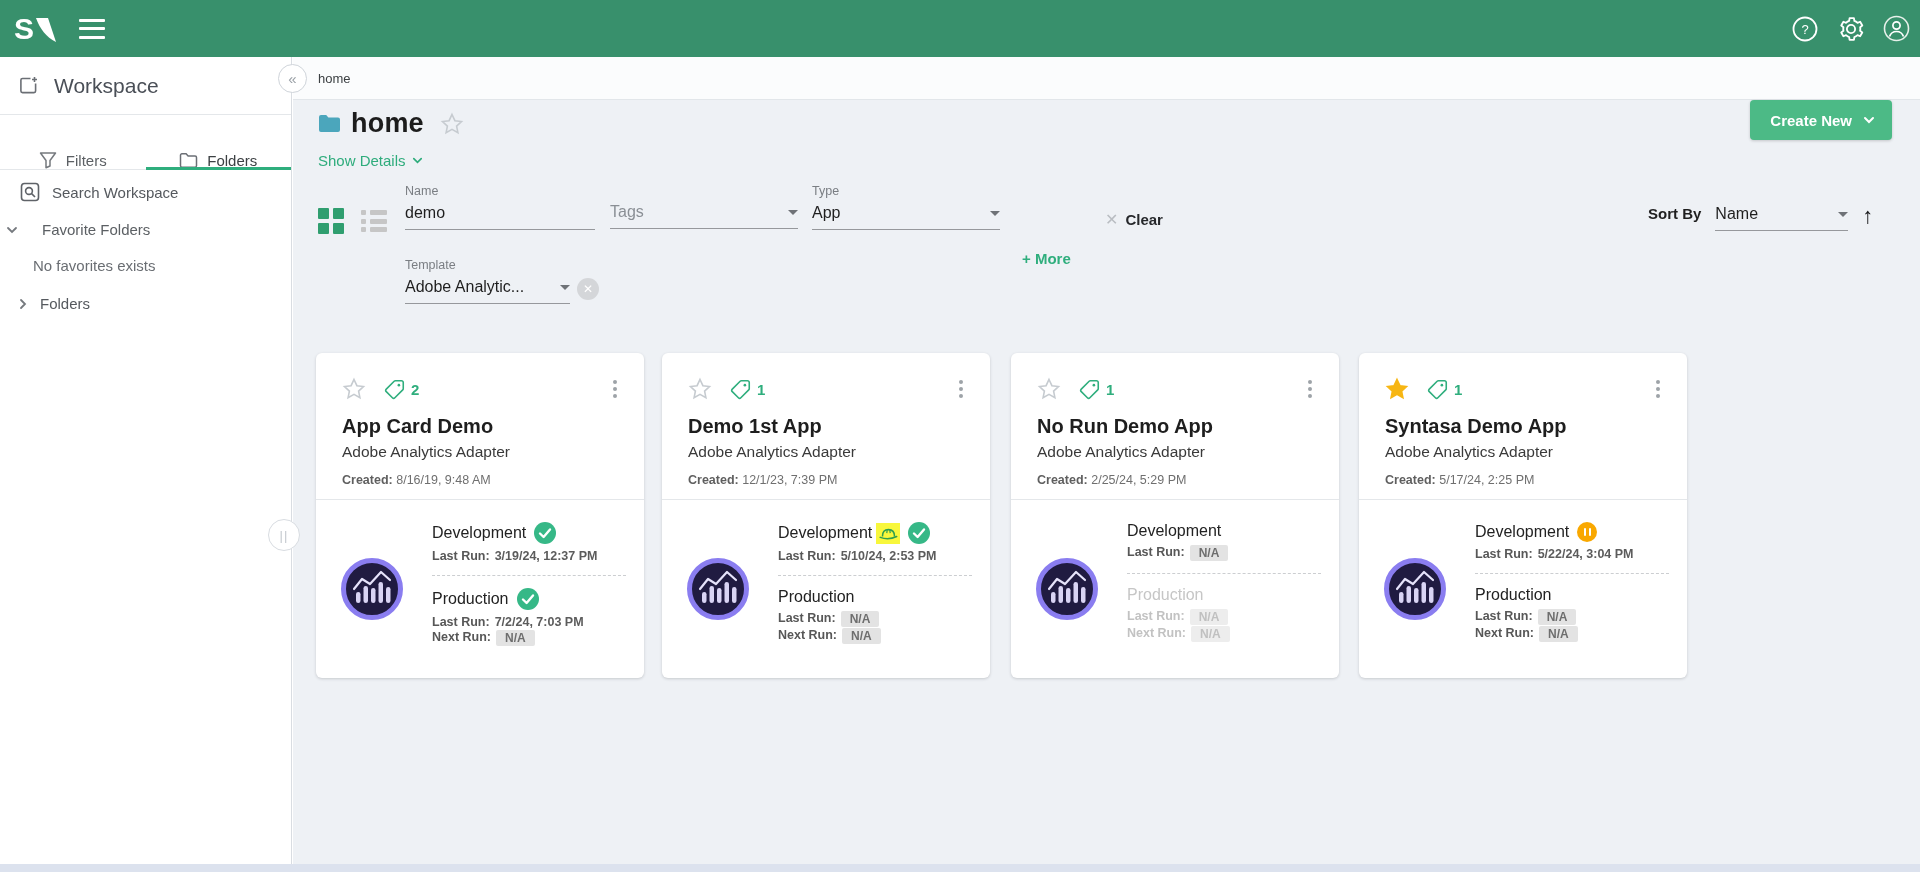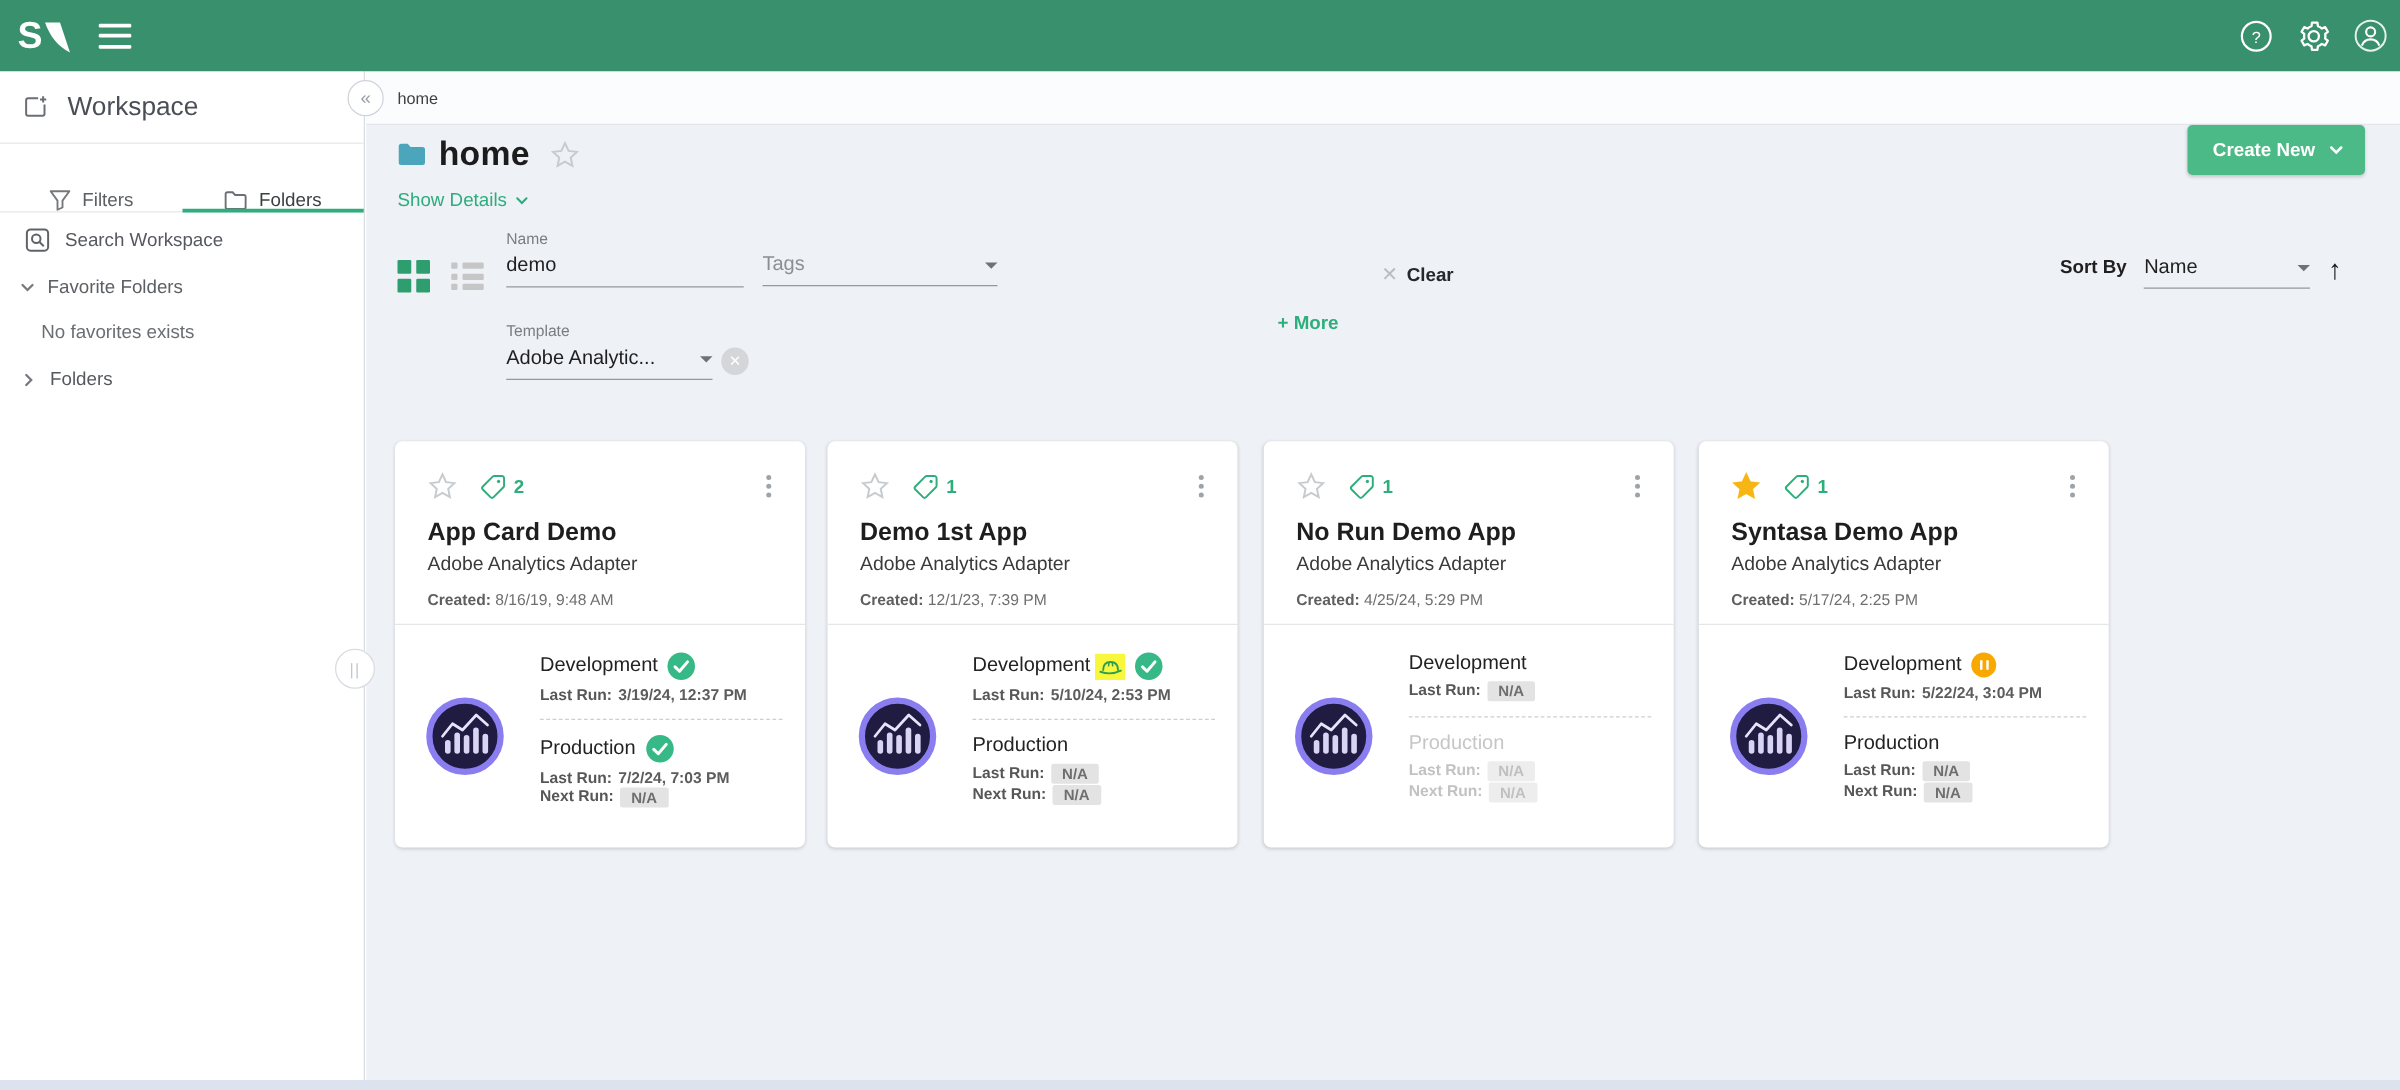--- a/index.html
+++ b/index.html
@@ -19,21 +19,21 @@
   
   .sidebar { position:absolute; top:57px; left:0; width:292px; bottom:8px; background:#fff; border-right:1px solid #D9DDE2; z-index:10; }
   .ws-row { height:58px; display:flex; align-items:center; padding-left:18px; border-bottom:1px solid #E4E7EA; gap:15px; }
   .ws-title { font-size:21px; color:#4A4F57; }
   .tabs { height:55px; display:flex; border-bottom:1px solid #E4E7EA; }
   .tab { width:50%; display:flex; align-items:flex-end; justify-content:center; gap:9px; font-size:15px; color:#5C6064; cursor:pointer; position:relative; }
   .tab.active { color:#3C4043; }
   .tab.active::after { content:""; position:absolute; left:0; right:0; bottom:-1px; height:3px; background:#2FAE7D; }
   .side-item { display:flex; align-items:center; gap:12px; font-size:15px; color:#55595E; cursor:pointer; position:absolute; left:0; right:0; padding-left:20px; }
   .side-item.srch { top:125px; }
-  .side-item.fav  { top:164px; padding-left:15px; gap:9px; color:#5C6064; }
+  .side-item.fav  { top:164px; padding-left:5px; gap:23px; color:#5C6064; }
   .side-sub { position:absolute; top:200px; left:33px; font-size:15px; color:#6A6E73; }
   .side-item.fold { top:238px; padding-left:16px; gap:10px; }
   .drag-handle { position:absolute; top:462px; left:268px; width:32px; height:32px; border-radius:50%; background:#fff; border:1px solid #D8DCE1; display:flex; align-items:center; justify-content:center; color:#C3C8CE; font-size:13px; letter-spacing:1px; cursor:col-resize; z-index:12; }
 
   
   .main { position:absolute; top:57px; left:293px; right:0; bottom:8px; background:#EEF1F5; }
   .breadcrumb-row { position:relative; height:43px; background:#FBFCFD; border-bottom:1px solid #E2E6EA; display:flex; align-items:center; }
   .collapse-btn { position:absolute; left:-15px; top:7px; width:29px; height:29px; border-radius:50%; background:#fff; border:1px solid #CFD4DA; color:#9AA0A6; font-size:15px; line-height:26px; text-align:center; cursor:pointer; z-index:15; }
   .bc-text { margin-left:25px; font-size:13px; color:#3C4043; cursor:pointer; }
   .content { position:relative; height:calc(100% - 43px); }
@@ -251,20 +251,27 @@
           </div>
       </div>
 
       <div class="field f-tags">
         <div class="fval select">
           <span class="grow">Tags</span>
           <span class="caret"></span>
         </div>
       </div>
 
+      <div class="field f-type">
+        <label>Type</label>
+        <div class="fval select">
+          <span class="grow">App</span>
+          <span class="caret"></span>
+        </div>
+      </div>
 
       <div class="more-link">+ More</div>
       <div class="clear-link">
         <span class="clear-x">✕</span>
         <span>Clear</span>
       </div>
 
       <div class="field f-template">
         <label>Template</label>
         <div class="fval select">
@@ -447,21 +454,21 @@
                   <circle cx="7" cy="7" r="1.5"></circle>
                 </svg>
         <span class="tag-num">1</span>
       </span>
       <span class="c-kebab">
                 <i></i>
               </span>
     </div>
     <h3 class="c-title">No Run Demo App</h3>
     <div class="c-subtitle">Adobe Analytics Adapter</div>
-    <div class="c-created"><b class="created-label">Created:</b> <span class="created-value">4/25/24, 5:29 PM</span></div>
+    <div class="c-created"><b class="created-label">Created:</b> <span class="created-value">2/25/24, 5:29 PM</span></div>
     <div class="c-divider"></div>
     <div class="c-bottom">
       <span class="c-logo">
         <svg viewBox="0 0 64 64" width="64" height="64">
           <circle cx="32" cy="32" r="28.5" fill="#201B41" stroke="#8A7DF0" stroke-width="5"></circle>
           <g fill="#D9D4F4">
             <rect x="16" y="35" width="4.5" height="11" rx="2.2"></rect>
             <rect x="23.5" y="29" width="4.5" height="17" rx="2.2"></rect>
             <rect x="31" y="31" width="4.5" height="15" rx="2.2"></rect>
             <rect x="38.5" y="25" width="4.5" height="21" rx="2.2"></rect>

